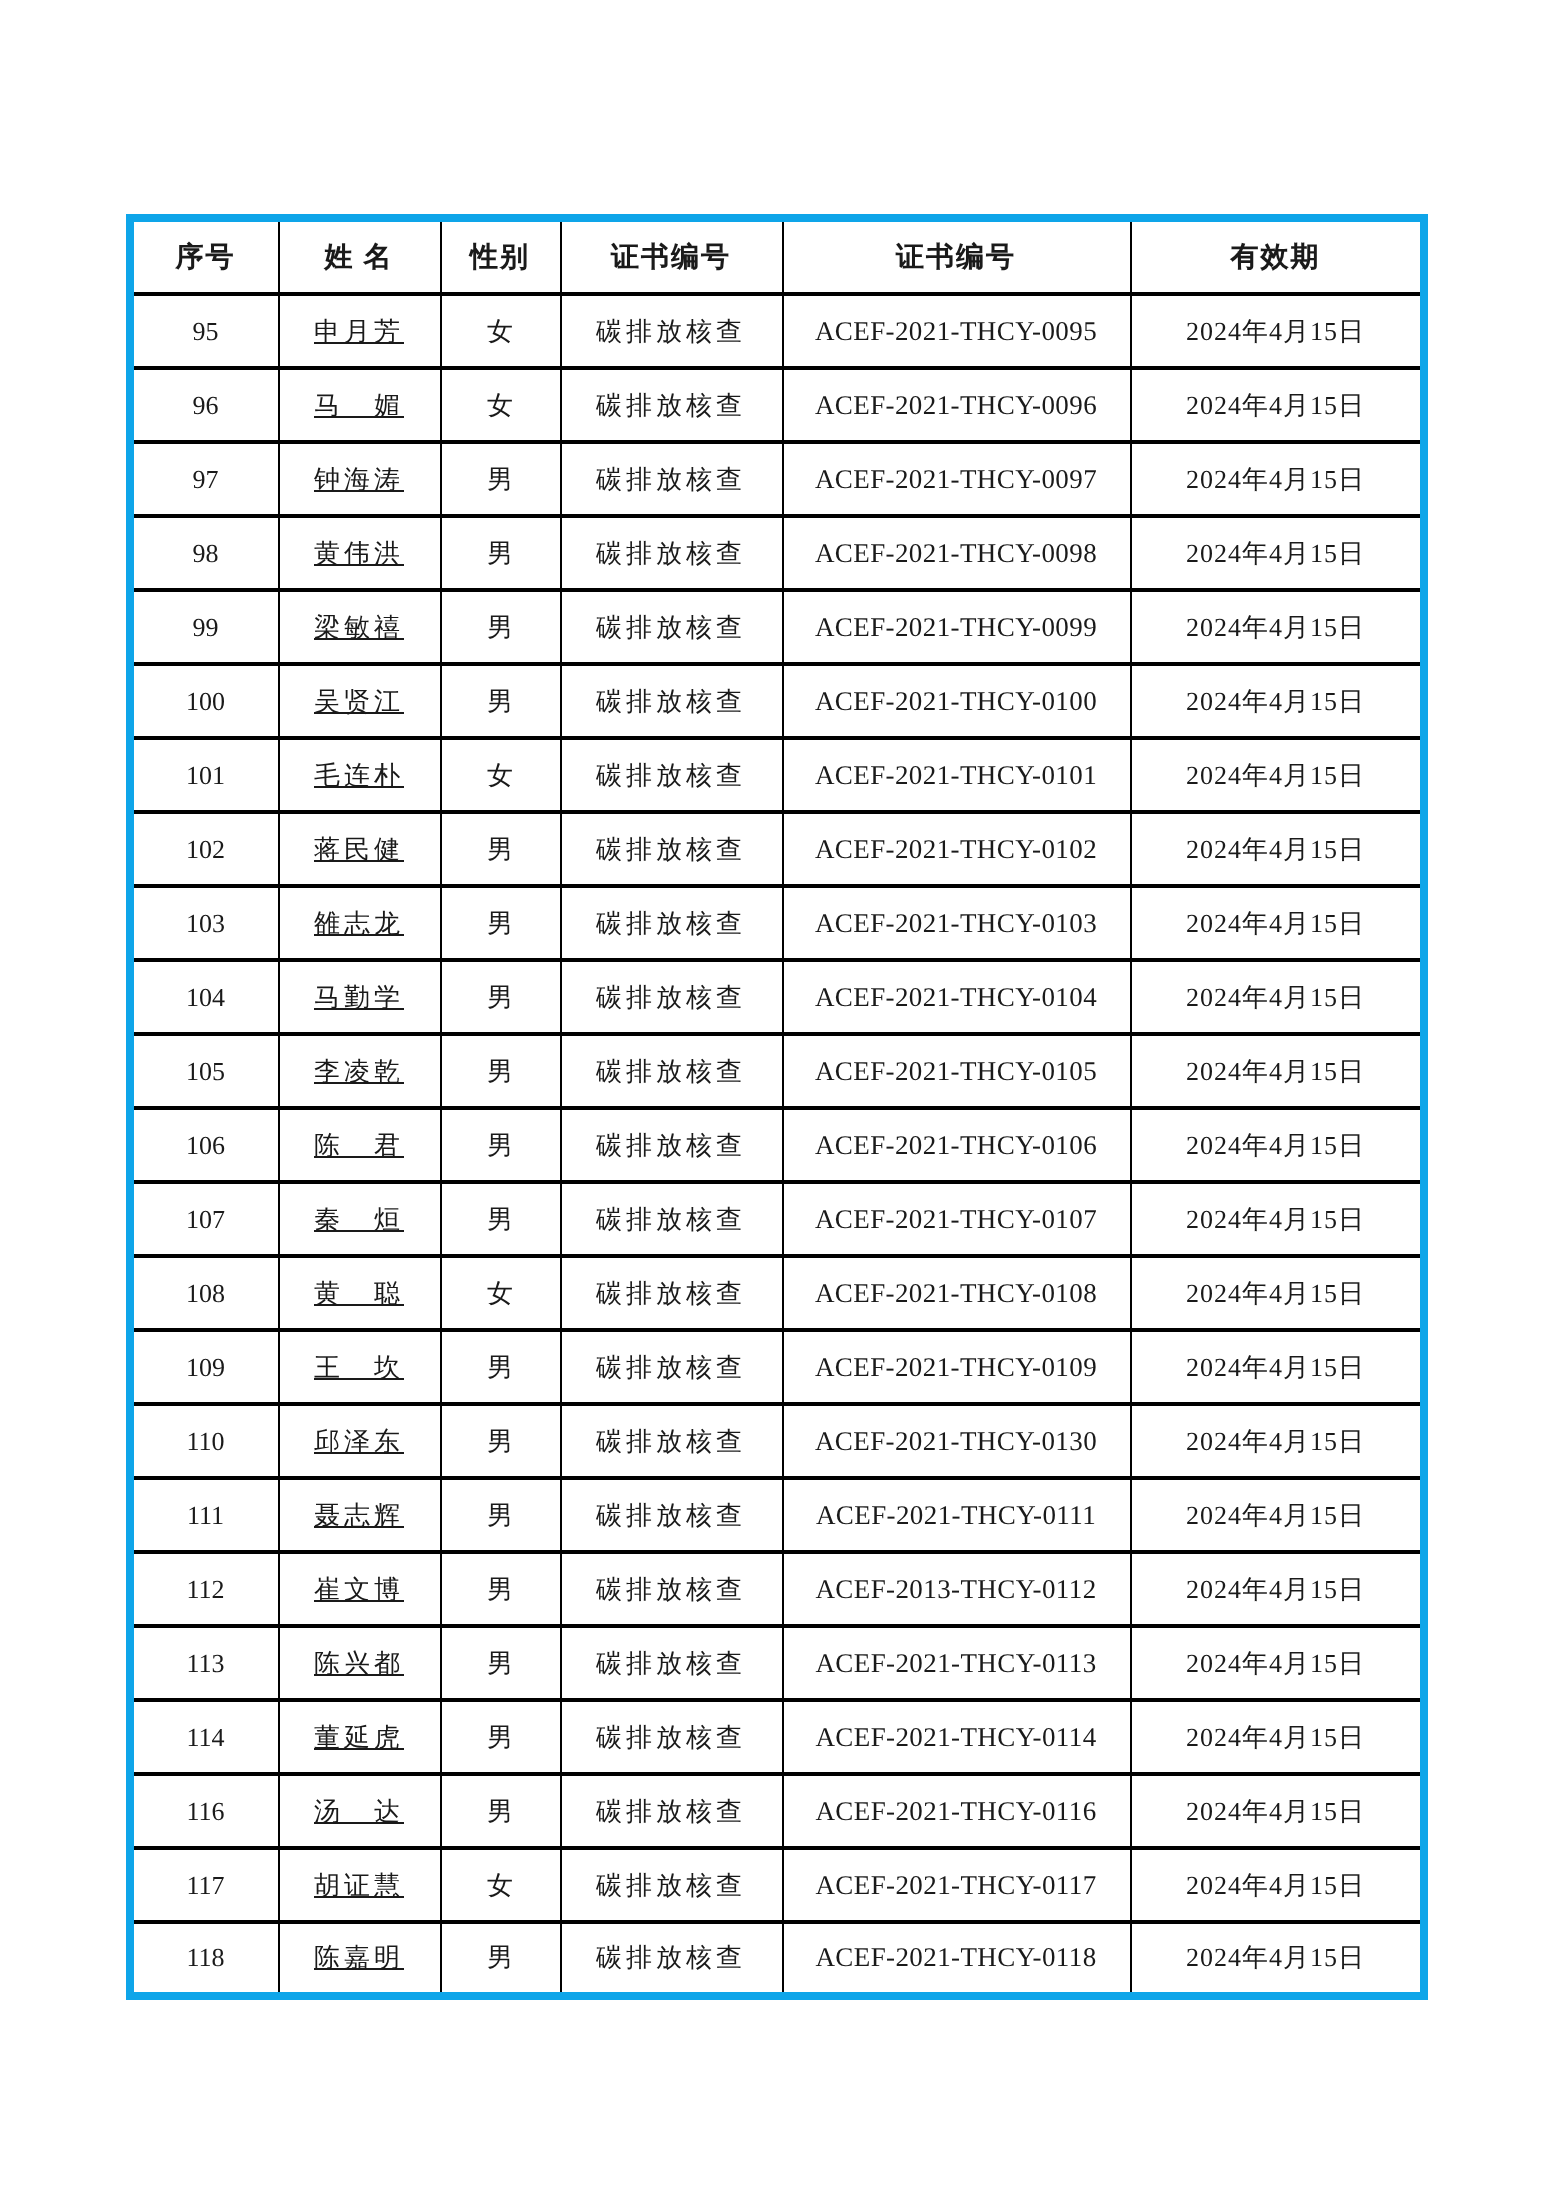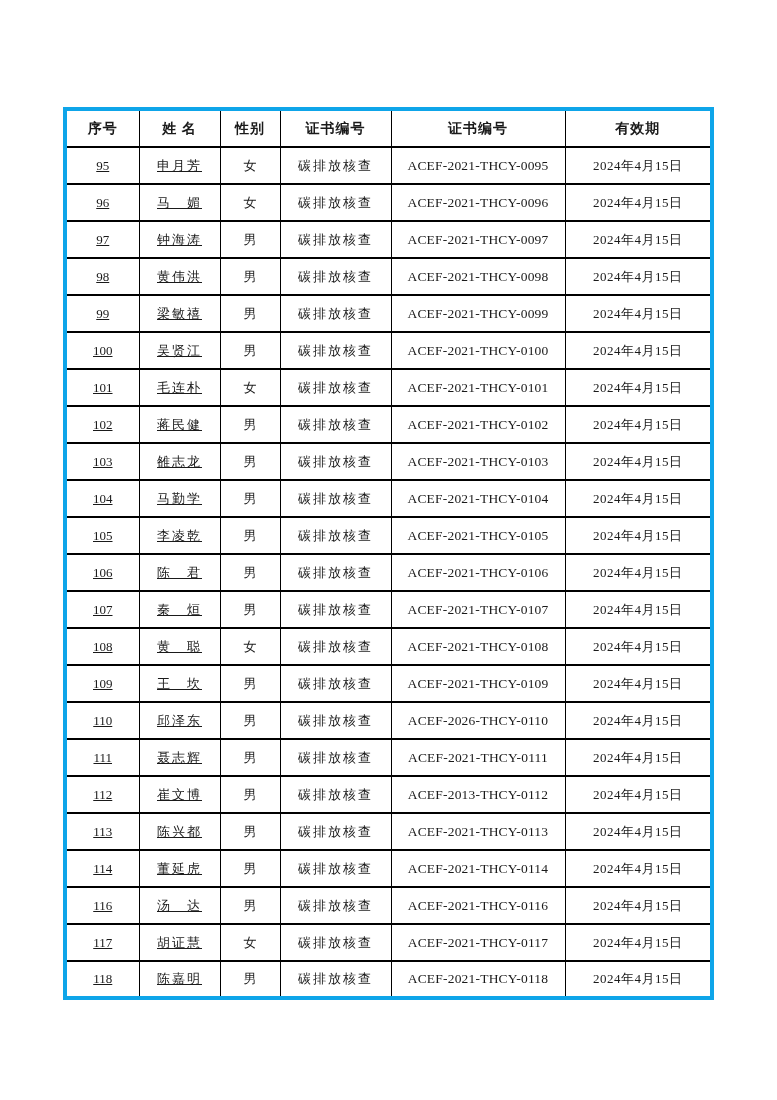--- a/index.html
+++ b/index.html
@@ -43,21 +43,21 @@
     white-space: nowrap;
   }
   .cert-table thead tr { height: 38px; }
   .cert-table tbody tr { height: 37px; }
   .cert-table th {
     font-weight: bold;
     font-size: 14px;
     letter-spacing: 1px;
   }
   .cert-table td { font-size: 13px; }
-  .cert-table td.c0 { font-size: 13px; text-decoration: underline; }
+  .cert-table td.c0 { font-size: 13px; }
   .cert-table td.c1 { letter-spacing: 2px; text-decoration: underline; }
   .cert-table td.c3 { letter-spacing: 2px; }
   .cert-table td.c4 { font-size: 13.5px; letter-spacing: 0.2px; }
   .cert-table td.c5 { font-size: 13px; letter-spacing: 0.5px; }
 </style>
 </head>
 <body>
 
 <div class="page">
   <table class="cert-table">
@@ -198,21 +198,21 @@
           <td class="c2">男</td>
           <td class="c3">碳排放核查</td>
           <td class="c4">ACEF-2021-THCY-0109</td>
           <td class="c5">2024年4月15日</td>
         </tr>
         <tr>
           <td class="c0">110</td>
           <td class="c1">邱泽东</td>
           <td class="c2">男</td>
           <td class="c3">碳排放核查</td>
-          <td class="c4">ACEF-2026-THCY-0110</td>
+          <td class="c4">ACEF-2021-THCY-0130</td>
           <td class="c5">2024年4月15日</td>
         </tr>
         <tr>
           <td class="c0">111</td>
           <td class="c1">聂志辉</td>
           <td class="c2">男</td>
           <td class="c3">碳排放核查</td>
           <td class="c4">ACEF-2021-THCY-0111</td>
           <td class="c5">2024年4月15日</td>
         </tr>

